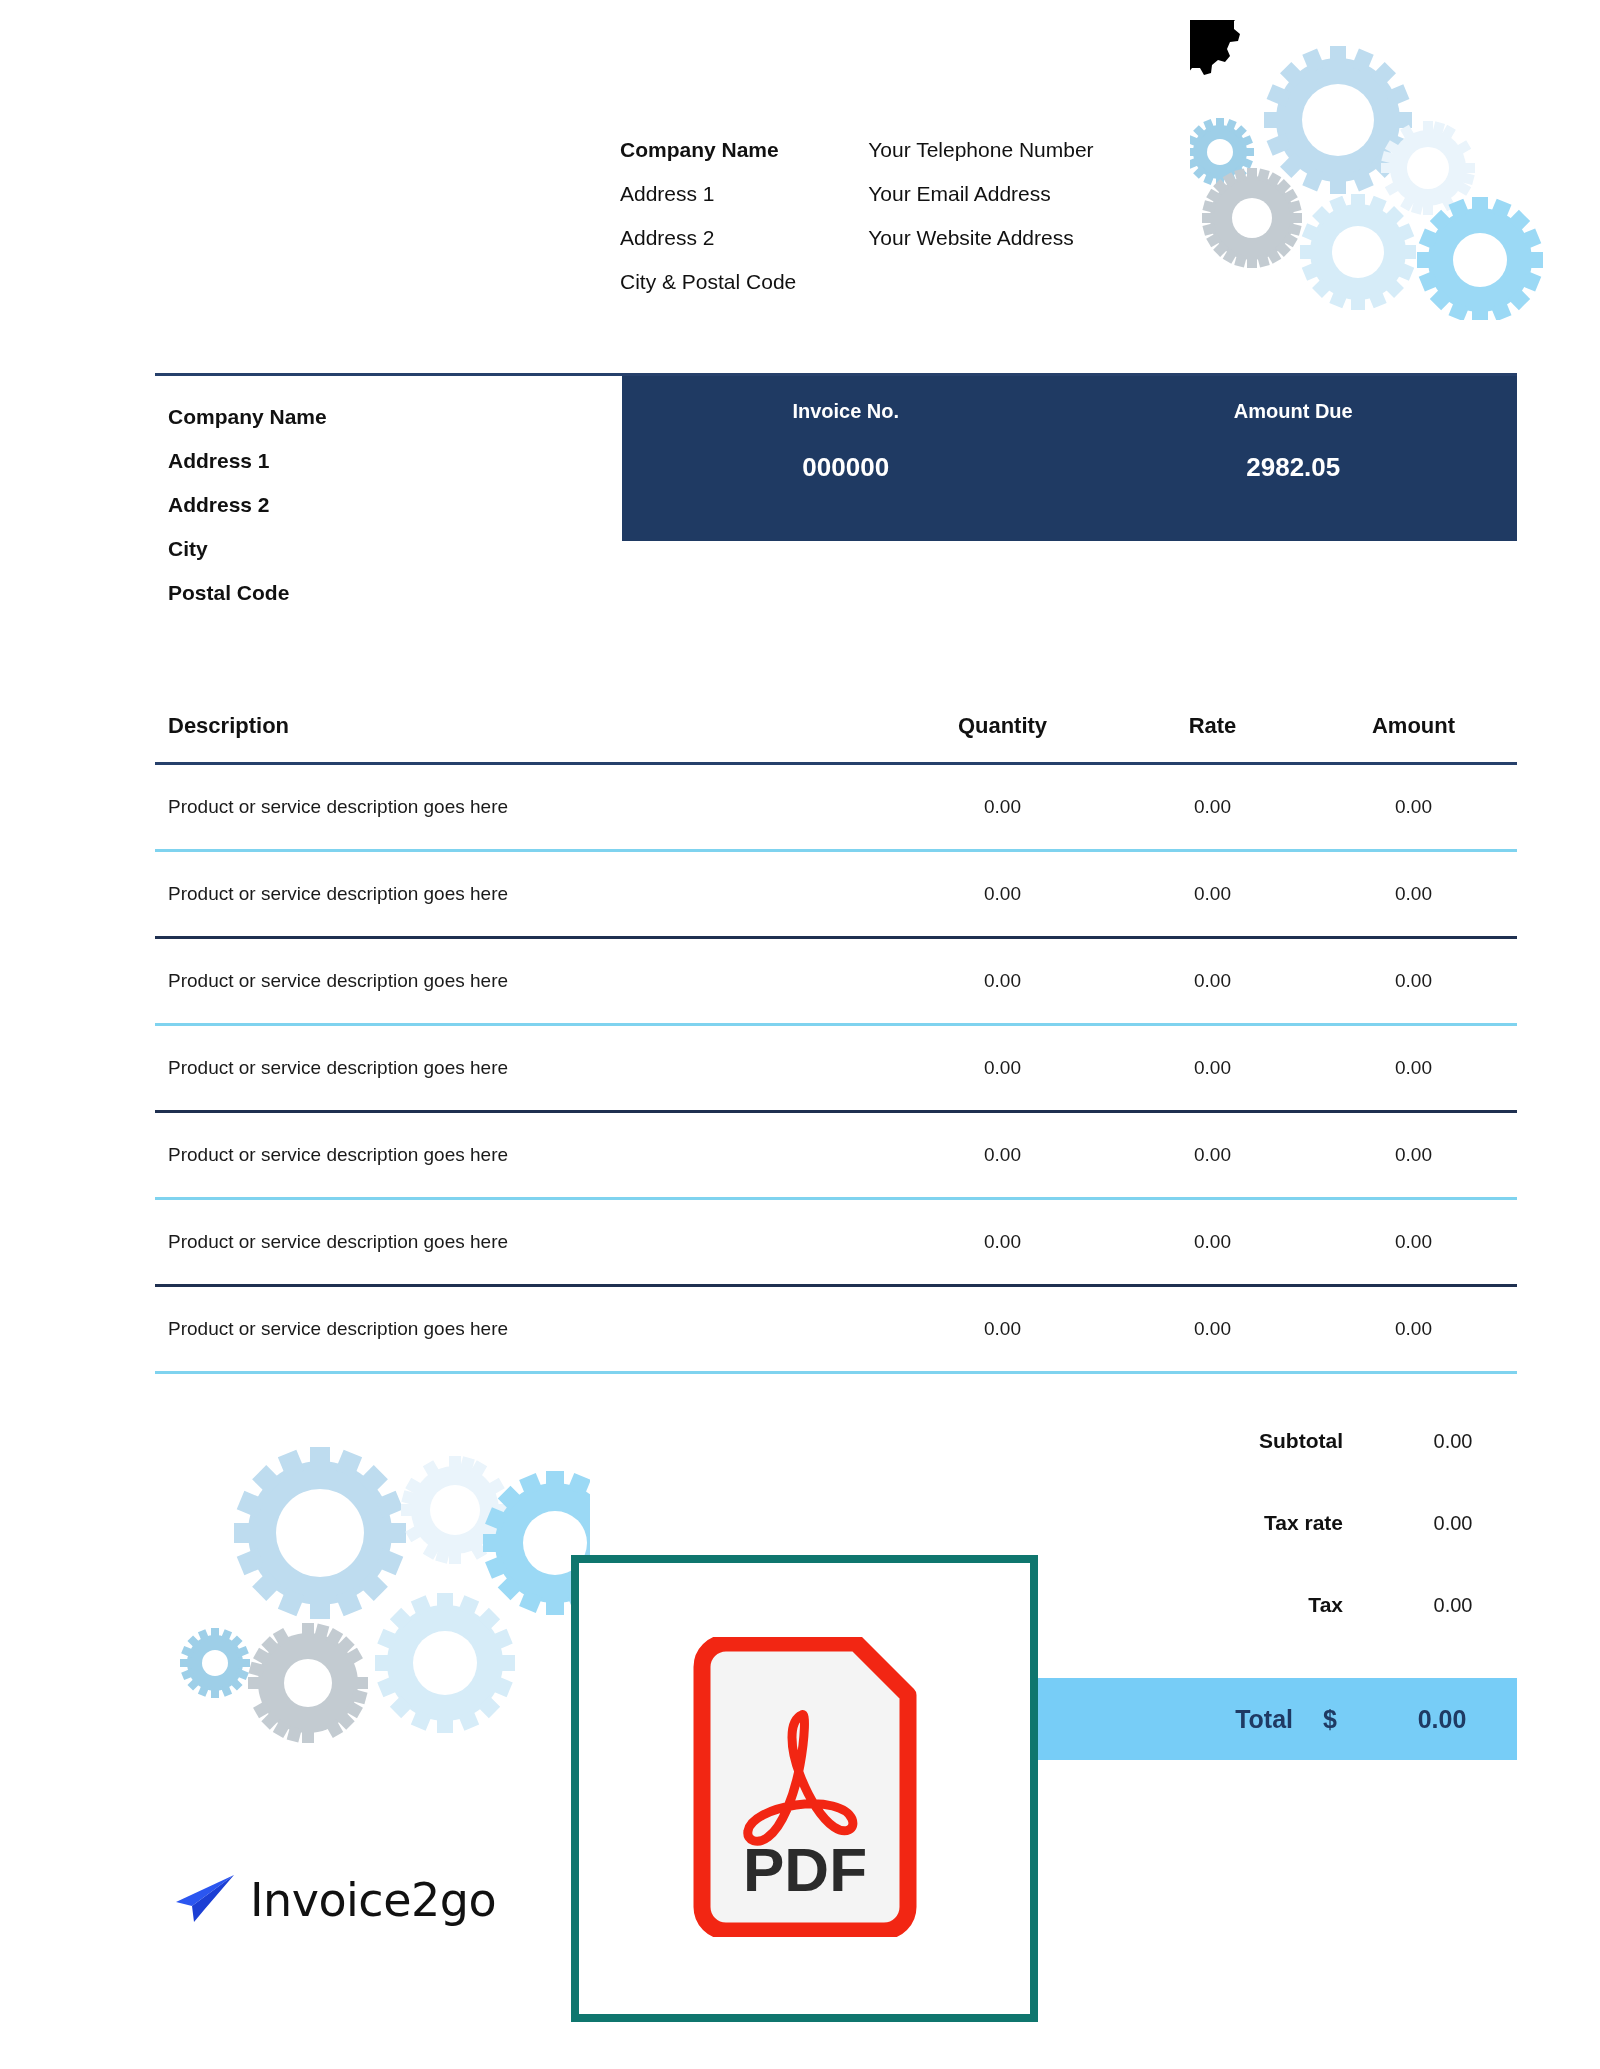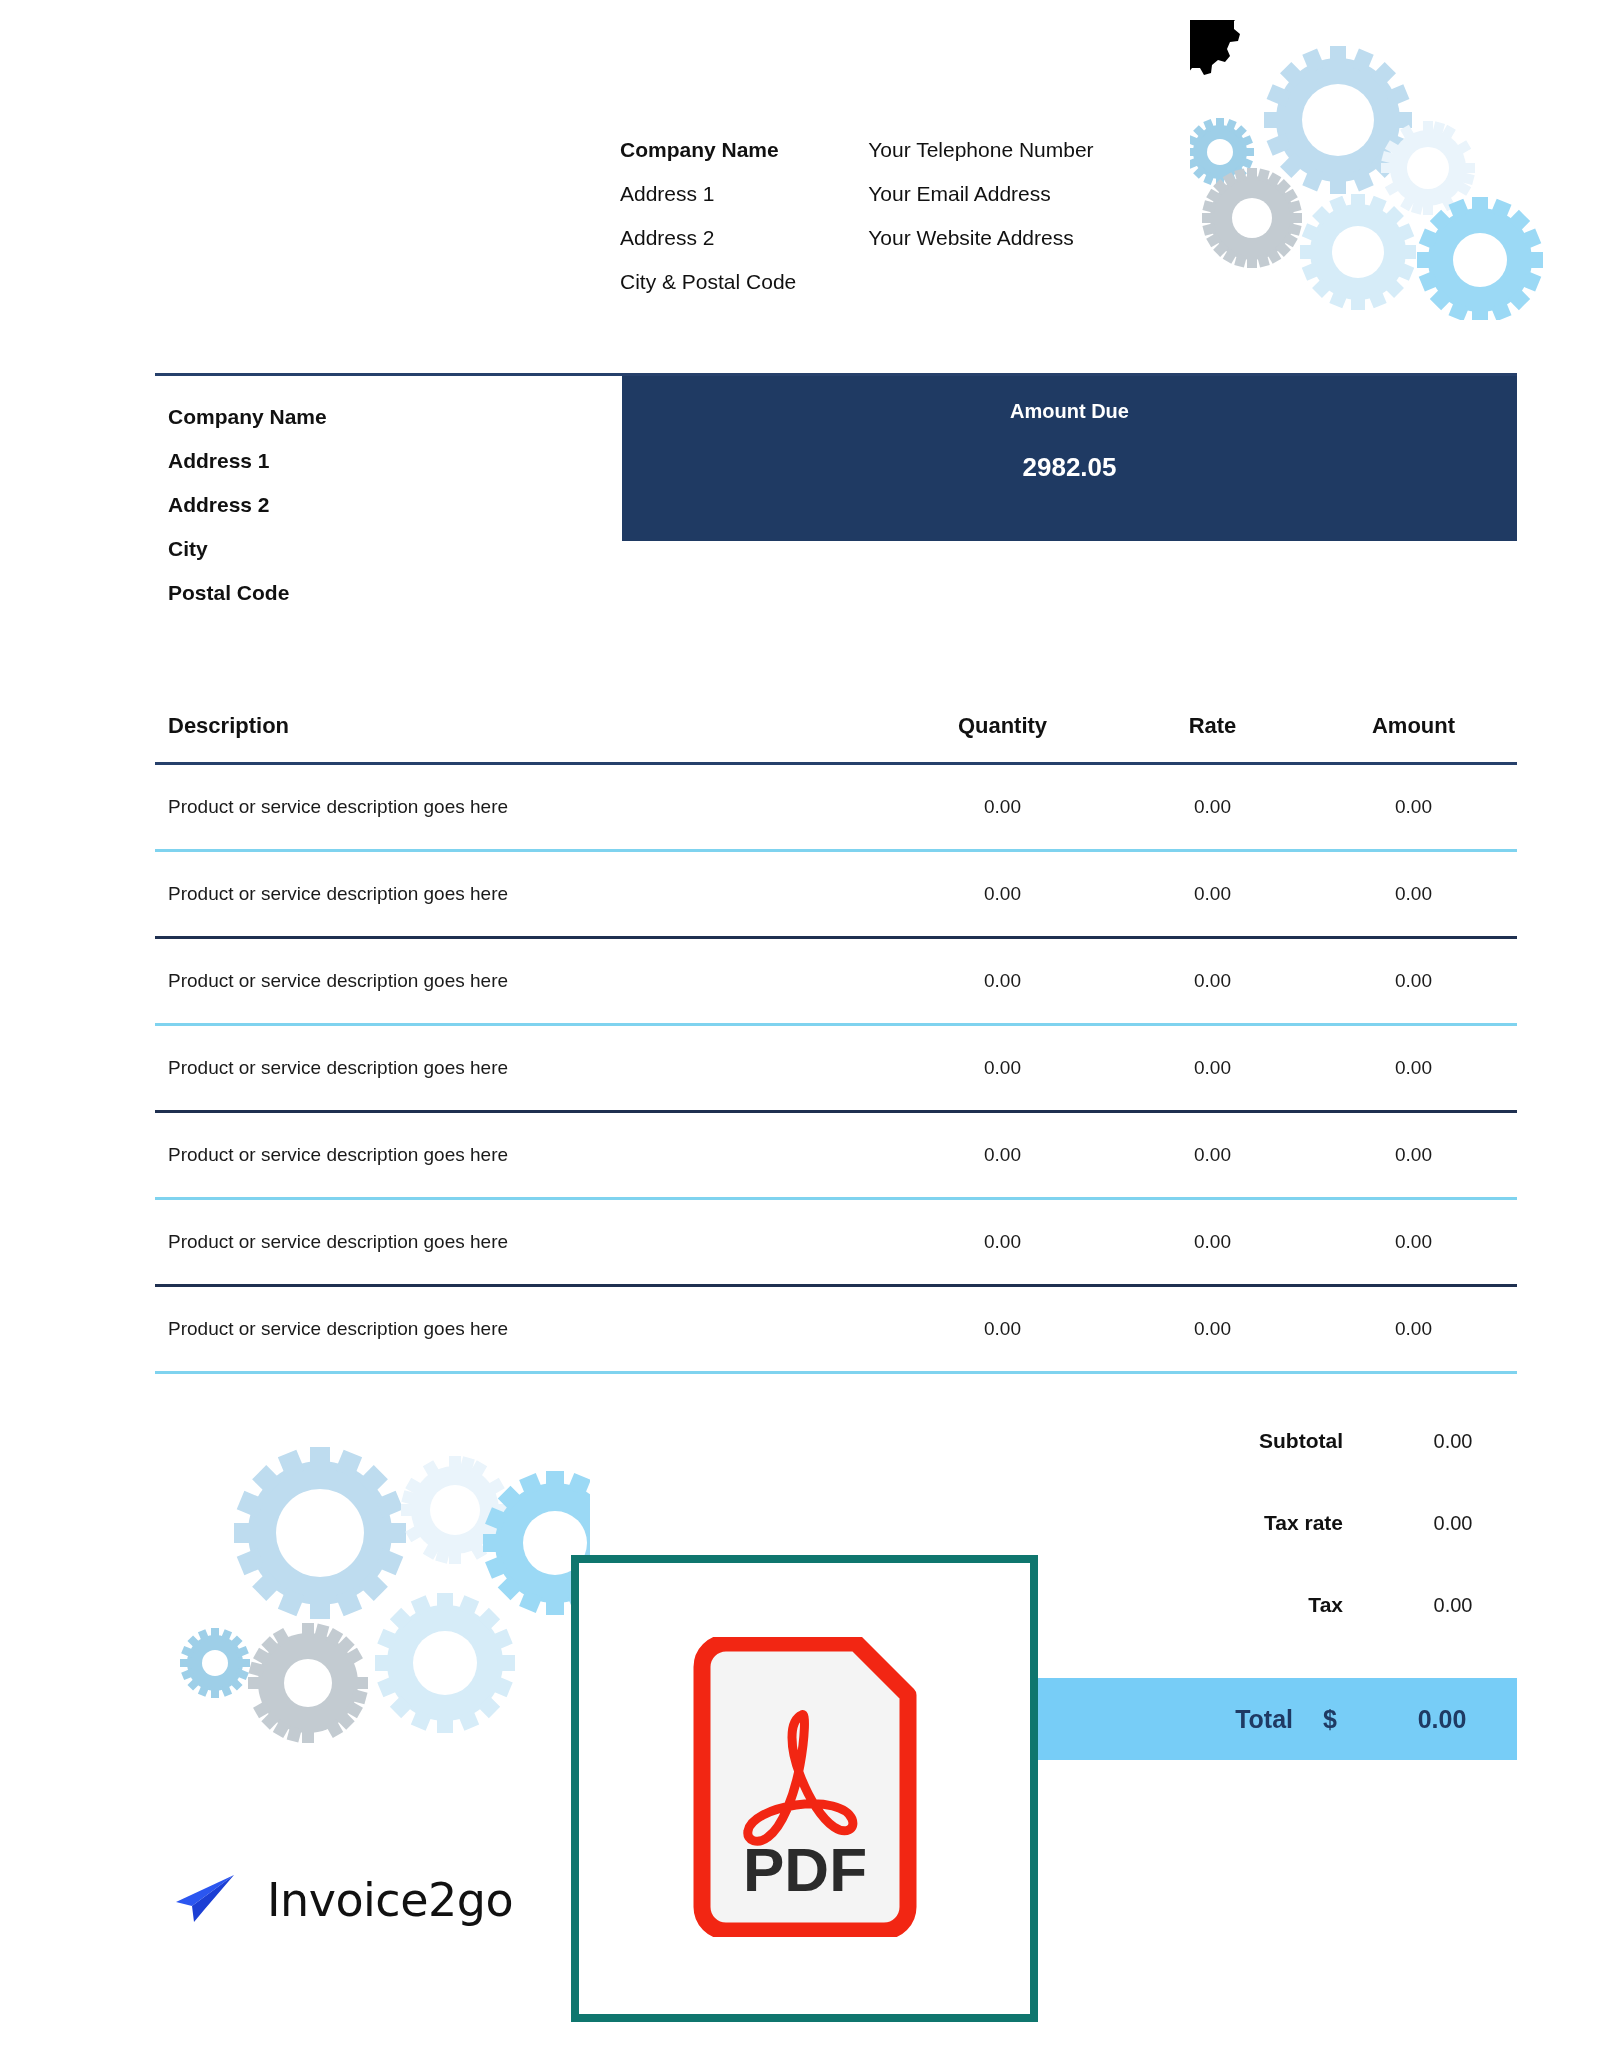--- a/index.html
+++ b/index.html
@@ -207,21 +207,21 @@
     line-height: 30px;
     white-space: nowrap;
     display: inline-block;
   }
   #brand {
     position: absolute;
     left: 166px;
     top: 1872px;
     display: flex;
     align-items: center;
-    gap: 31px;
+    gap: 14px;
   }
   #brand-name {
     font-size: 46px;
     color: #111111;
     letter-spacing: -0.5px;
     font-family: "DejaVu Sans", sans-serif;
   }
 
   
   #pdf-overlay {
@@ -556,20 +556,24 @@
   <div id="billto">
     <div class="bt-line">Company Name</div>
     <div class="bt-line">Address 1</div>
     <div class="bt-line">Address 2</div>
     <div class="bt-line">City</div>
     <div class="bt-line">Postal Code</div>
   </div>
 
   <div id="meta-strip">
     <div class="meta-cell dark">
+      <div class="meta-label">Invoice No.</div>
+      <div class="meta-value">000000</div>
+    </div>
+    <div class="meta-cell dark">
       <div class="meta-label">Amount Due</div>
       <div class="meta-value">2982.05</div>
     </div>
   </div>
 
   <div id="items">
     <div class="row" id="items-head">
       <div class="cell c-desc">Description</div>
       <div class="cell c-qty">Quantity</div>
       <div class="cell c-rate">Rate</div>

